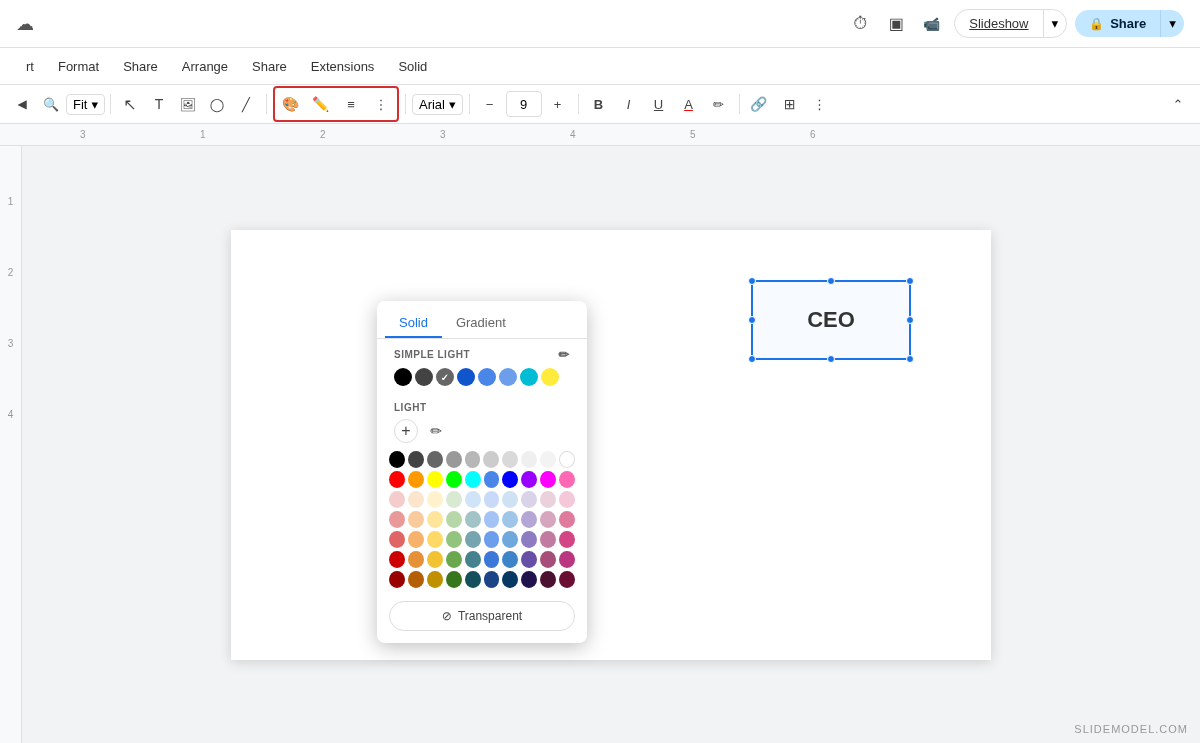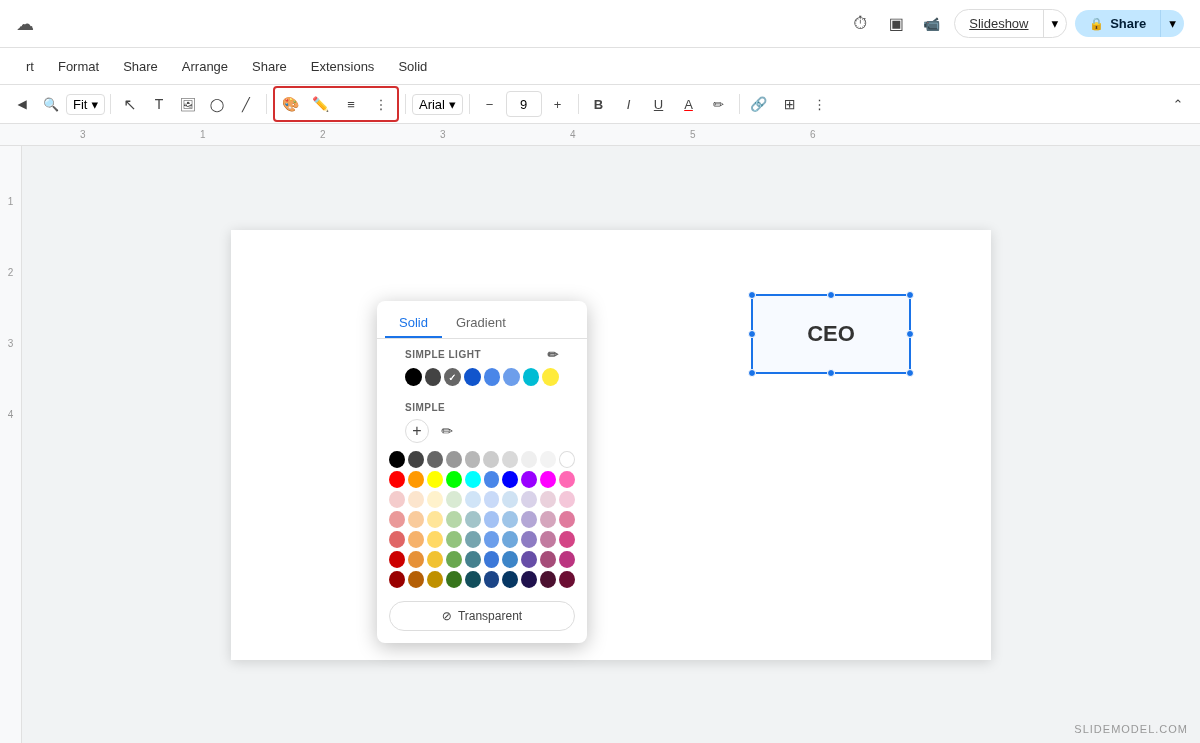--- a/index.html
+++ b/index.html
@@ -82,21 +82,21 @@
       overflow: hidden; position: relative;
     }
 
     .slide-canvas {
       width: 760px; height: 430px; background: #fff;
       box-shadow: 0 2px 12px rgba(0,0,0,0.15); position: relative;
     }
 
     
     .text-box {
-      position: absolute; top: 64px; right: 80px;
+      position: absolute; top: 50px; right: 80px;
       width: 160px; height: 80px;
       border: 2px solid #1a73e8;
       display: flex; align-items: center; justify-content: center;
       font-size: 22px; font-weight: bold; color: #333;
       background: rgba(200,220,255,0.15);
     }
     .text-box-handle {
       position: absolute; width: 8px; height: 8px; background: #1a73e8;
       border: 1px solid #fff; border-radius: 50%;
     }
@@ -109,21 +109,21 @@
       z-index: 100; padding-bottom: 8px;
     }
     .color-picker-tabs {
       display: flex; border-bottom: 1px solid #e0e0e0; padding: 8px 8px 0;
     }
     .cp-tab {
       padding: 6px 14px; font-size: 13px; cursor: pointer;
       border-bottom: 2px solid transparent; color: #666;
     }
     .cp-tab.active { color: #1a73e8; border-bottom: 2px solid #1a73e8; font-weight: 500; }
-    .cp-section { padding: 8px 28px 4px; }
+    .cp-section { padding: 8px 17px 4px; }
     .cp-section-label {
       font-size: 10px; font-weight: 600; color: #666; letter-spacing: 0.5px;
       margin-bottom: 6px; display: flex; align-items: center; justify-content: space-between;
     }
     .color-swatch-row { display: flex; gap: 3px; margin-bottom: 4px; }
     .color-swatch {
       width: 18px; height: 18px; border-radius: 50%; cursor: pointer;
       border: none; position: relative;
     }
     .color-swatch.selected::after {
@@ -336,21 +336,21 @@
           <div class="color-swatch" style="background:#1155cc;"></div>
           <div class="color-swatch" style="background:#4a86e8;"></div>
           <div class="color-swatch" style="background:#6d9eeb;"></div>
           <div class="color-swatch" style="background:#00bcd4;"></div>
           <div class="color-swatch" style="background:#ffeb3b;"></div>
         </div>
       </div>
 
       <div class="cp-section">
         <div class="cp-section-label">
-          <span>SIMPLE</span>
+          <span>LIGHT</span>
         </div>
         <div style="display:flex; gap:6px;">
           <button class="toolbar-btn" style="width:24px;height:24px;font-size:16px;border:1px solid #ddd;border-radius:50%;">+</button>
           <button class="toolbar-btn" style="width:24px;height:24px;font-size:14px;">✏</button>
         </div>
       </div>
 
       <div class="color-grid">
 
         <div class="color-row">

